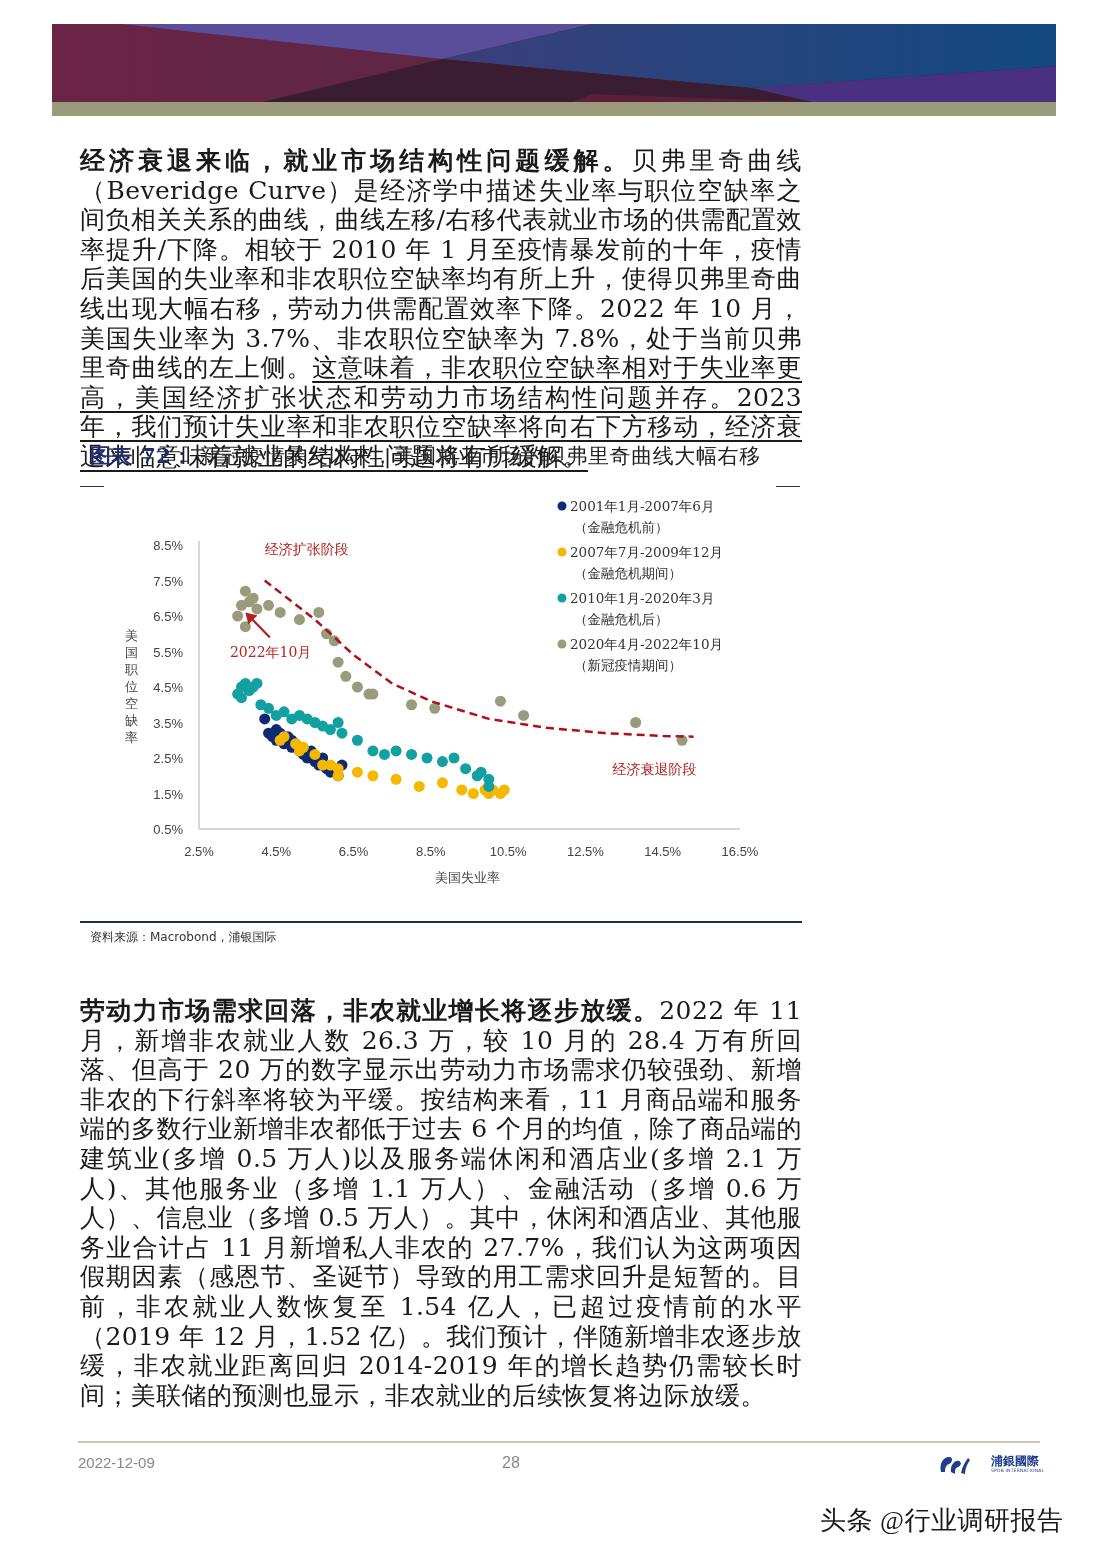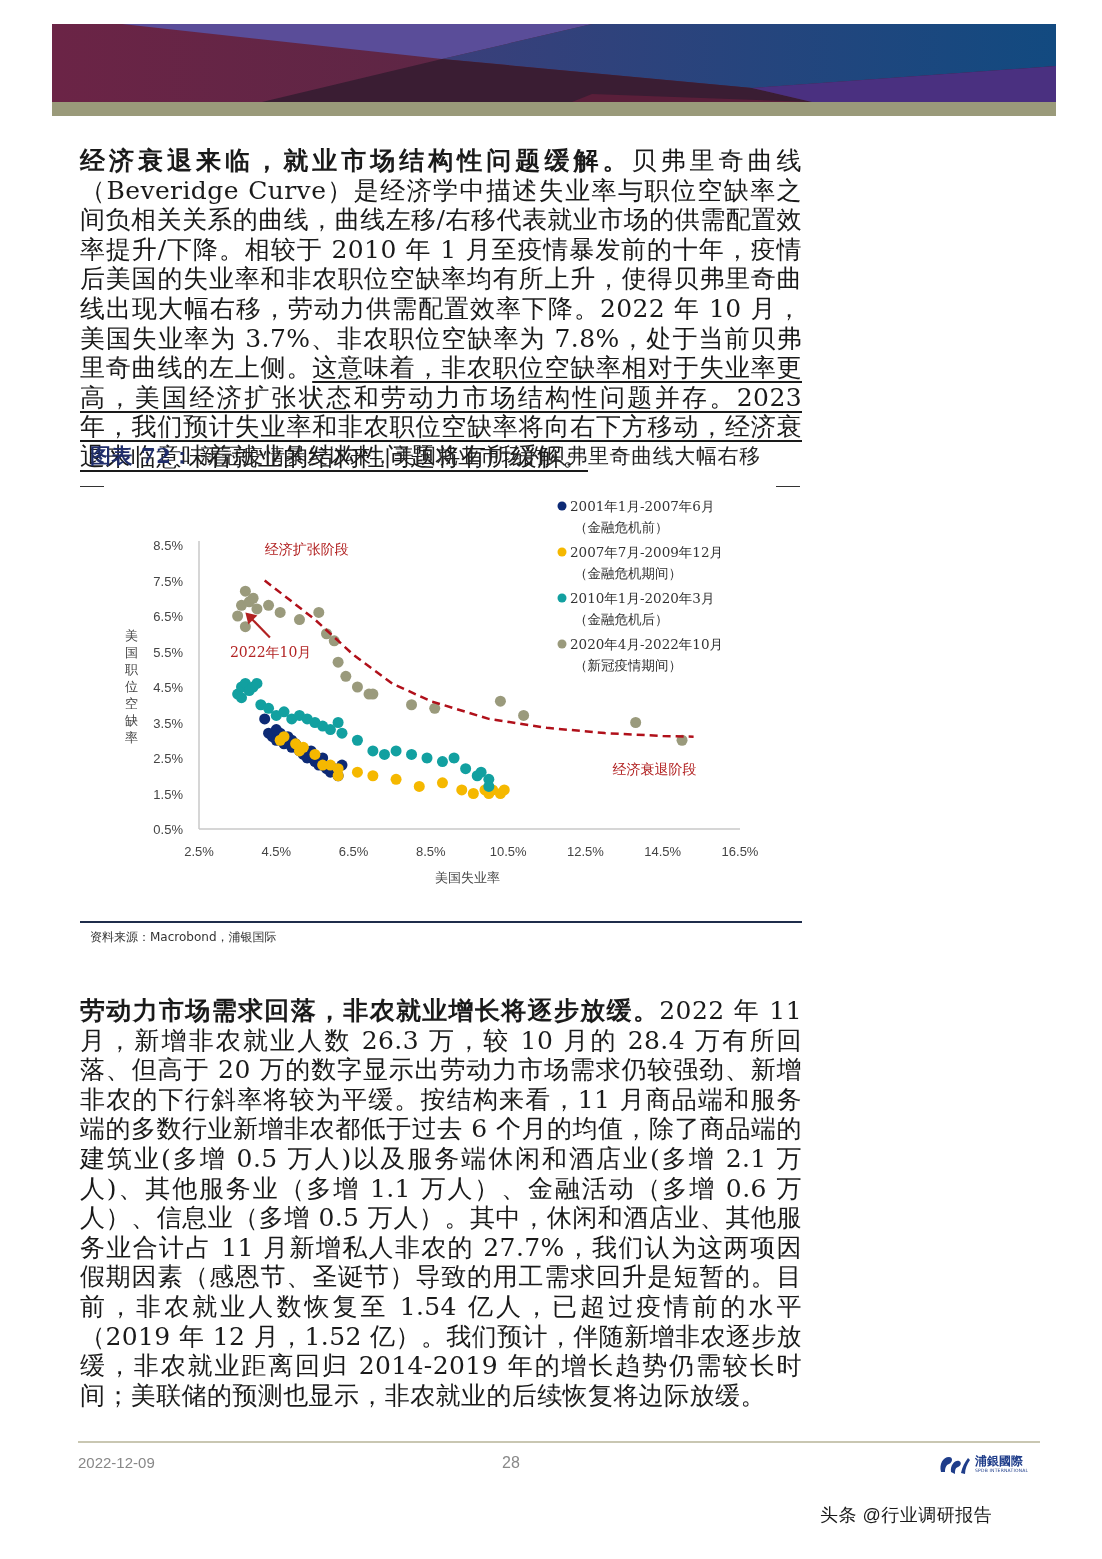--- a/index.html
+++ b/index.html
@@ -11,24 +11,24 @@
   .para .ul { text-decoration: underline; text-decoration-thickness: 2px; text-underline-offset: 5px; }
   .caption { position: absolute; left: 90px; top: 442px; font-size: 21px; color: #222; letter-spacing: 0.6px; }
   .caption .num { color: #1f2d6b; font-weight: bold; margin-right: 6px; }
   .tick-mark { position: absolute; top: 486px; width: 24px; height: 1px; background: #333; }
   .chart { position: absolute; left: 80px; top: 492px; width: 722px; height: 430px; }
   .source-rule { position: absolute; left: 80px; top: 921px; width: 722px; height: 1.5px; background: #1f2d4b; }
   .source { position: absolute; left: 90px; top: 929px; font-size: 12px; color: #333; font-family: "DejaVu Sans", sans-serif; }
   .footer-rule { position: absolute; left: 78px; top: 1441px; width: 962px; height: 2px; background: #c9c7b2; }
   .footer-date { position: absolute; left: 78px; top: 1454px; font-size: 15px; color: #888; font-family: "Liberation Sans", sans-serif; }
   .footer-page { position: absolute; left: 502px; top: 1454px; font-size: 16px; color: #888; font-family: "Liberation Sans", sans-serif; }
-  .logo { position: absolute; left: 937px; top: 1452px; display: flex; align-items: center; gap: 4px; }
+  .logo { position: absolute; left: 937px; top: 1452px; display: flex; align-items: center; gap: 20px; }
   .logo .name { font-family: "DejaVu Sans", sans-serif; font-size: 12px; color: #1f3d8a; font-weight: bold; line-height: 13px; }
   .logo .sub { font-family: "DejaVu Sans", sans-serif; font-size: 4.5px; color: #1f3d8a; letter-spacing: 0.2px; }
-  .watermark { position: absolute; left: 820px; top: 1503px; font-family: Liberation Sans, sans-serif; font-size: 18px; color: #1a1a1a; letter-spacing: 0.5px; text-align: right; }
+  .watermark { position: absolute; left: 820px; top: 1503px; font-family: Liberation Serif, serif; font-size: 26px; color: #1a1a1a; letter-spacing: 0.5px; text-align: right; }
 </style>
 </head>
 <body>
 
 <div class="banner">
   <svg width="1004" height="92" viewBox="0 0 1004 92">
     <defs>
       <linearGradient id="gl" x1="0" x2="1" y1="0" y2="0">
         <stop offset="0" stop-color="#6b2446"></stop>
         <stop offset="0.5" stop-color="#5a2745"></stop>

